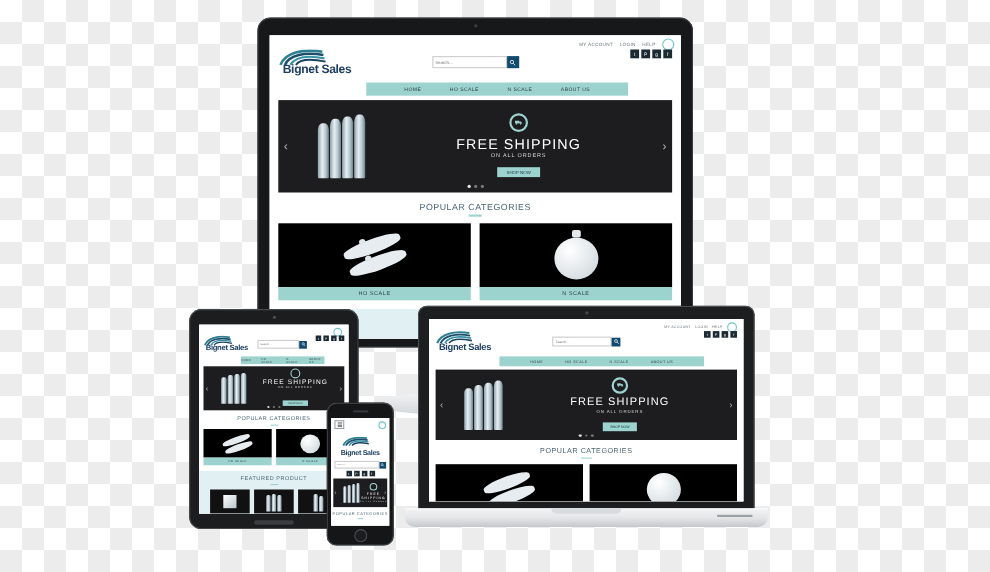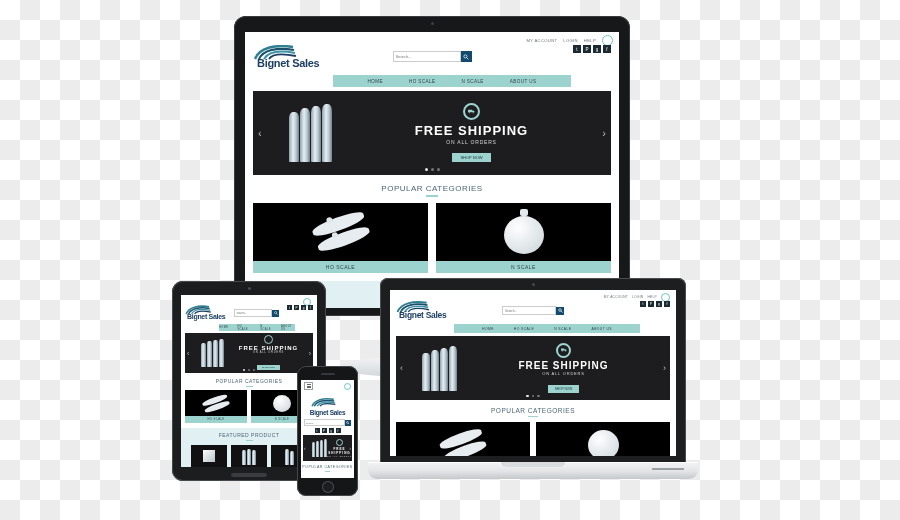--- a/index.html
+++ b/index.html
@@ -28,21 +28,21 @@
   .searchbox input{border:1px solid #ccc;outline:none;color:#9aa1a6;background:#fff;font-family:inherit;}
   .searchbtn{background:#12496e;display:flex;align-items:center;justify-content:center;color:#fff;}
   .social{display:flex;gap:2px;}
   .social i{background:#1b2a33;color:#fff;display:flex;align-items:center;justify-content:center;font-style:normal;}
   .nav{background:#9dd3cf;display:flex;align-items:center;justify-content:center;}
   .nav a{color:#31454b;text-decoration:none;letter-spacing:.4px;}
   .hero{background:#1d1d1f;position:relative;display:flex;align-items:center;overflow:hidden;}
   .hero .tanks{display:flex;align-items:flex-end;gap:1px;}
   .tank{background:linear-gradient(90deg,#8fa2ad,#e6eef2 40%,#b9c8d0 70%,#6f818c);border-radius:40% 40% 6% 6%/12% 12% 3% 3%;}
   .heroTxt{color:#fff;text-align:center;flex:1;}
-  .heroTitle{letter-spacing:1px;font-weight:bold;}
+  .heroTitle{letter-spacing:1px;}
   .heroSub{color:#d6d6d6;letter-spacing:.8px;}
   .shopbtn{background:#9dd3cf;color:#15333a;display:inline-block;}
   .truck{border:2px solid #9dd3cf;border-radius:50%;display:flex;align-items:center;justify-content:center;color:#9dd3cf;}
   .arrow{color:#bbb;position:absolute;}
   .dots{position:absolute;left:0;right:0;display:flex;justify-content:center;gap:3px;}
   .dots i{border-radius:50%;background:#777;display:block;}
   .dots i.on{background:#e8e8e8;}
   .secTitle{color:#4c6675;text-align:center;letter-spacing:.5px;}
   .secRule{background:#9dd3cf;margin:2px auto 0;}
   .cats{display:flex;}

